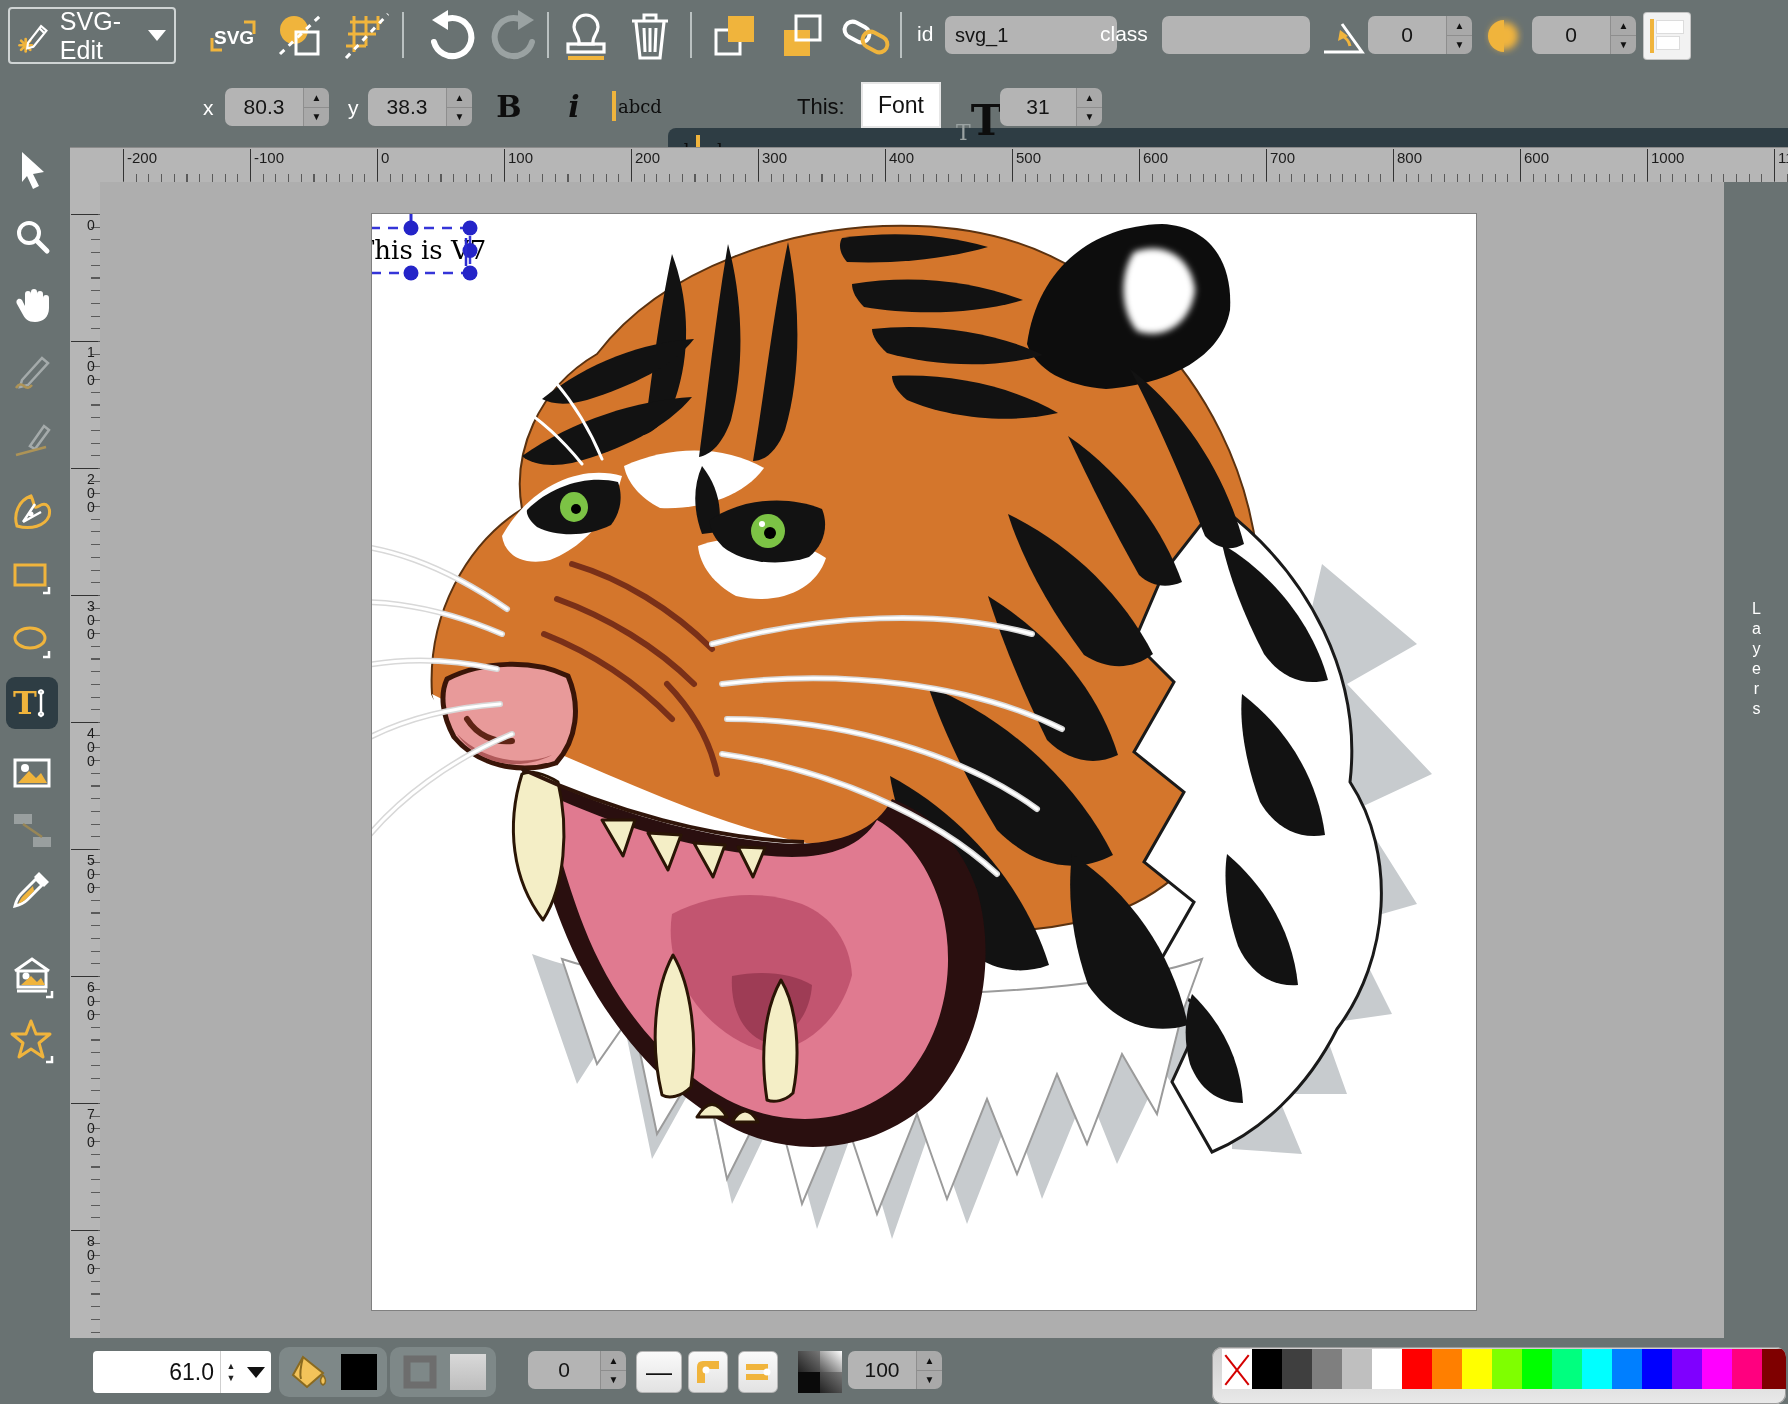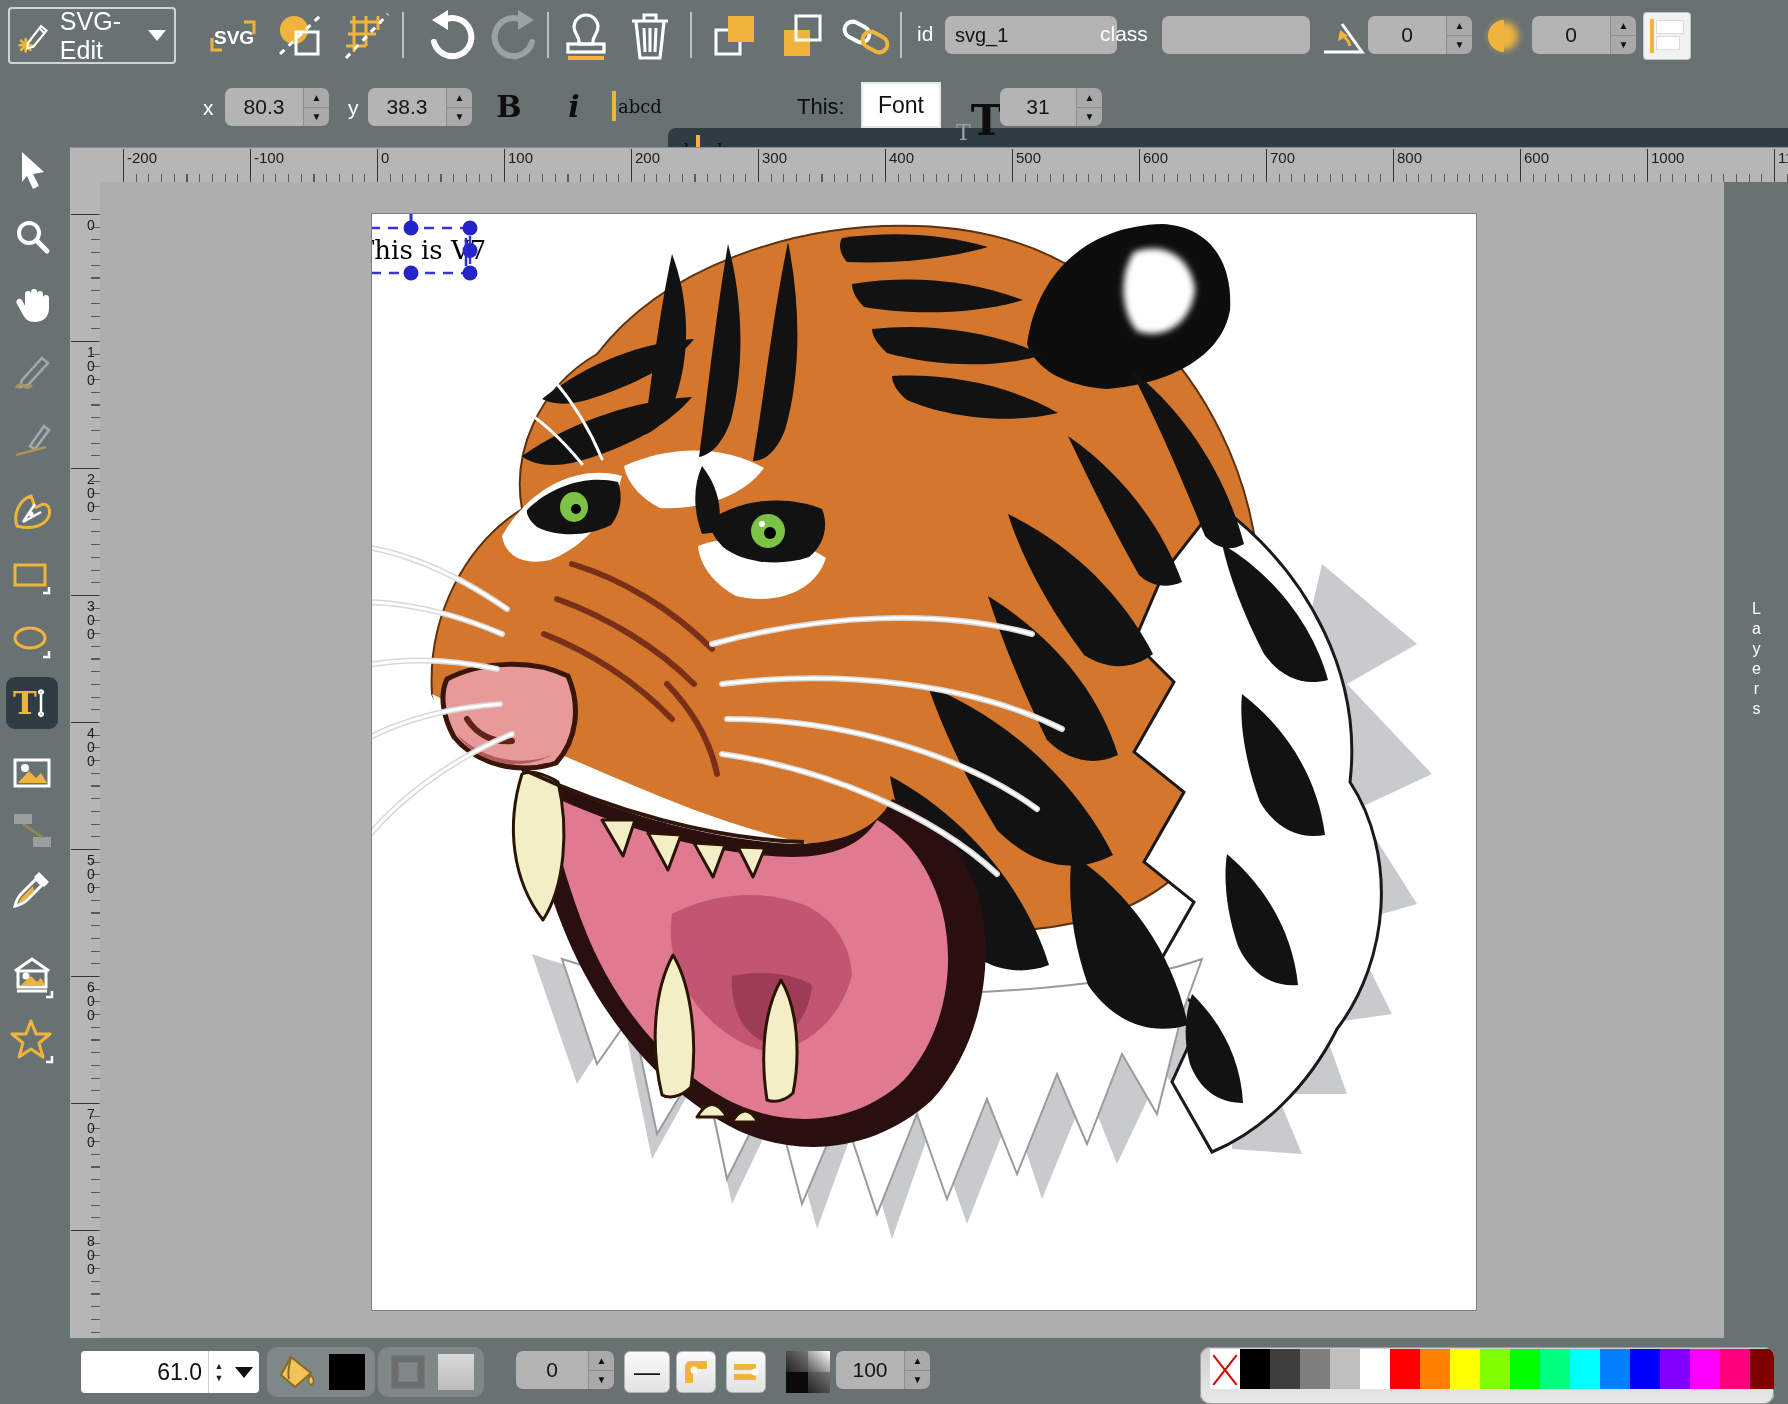--- a/index.html
+++ b/index.html
@@ -45,21 +45,21 @@
   .layers-label{position:absolute;left:50%;transform:translateX(-50%);top:418px;color:#fff;font-size:16px;
                 writing-mode:vertical-rl;text-orientation:upright;letter-spacing:3px;}
   
   .left-toolbar{left:0;top:147px;width:64px;height:1191px;background:#697272;}
   .tool{position:absolute;left:6px;width:52px;height:52px;border-radius:9px;display:flex;align-items:center;justify-content:center;cursor:pointer;}
   .tool.sel{background:#2e3d44;}
   .tool.dim{opacity:.5;}
   
   .canvas-text{left:357px;top:235px;font-family:"DejaVu Serif",serif;font-size:26px;color:#000;line-height:30px;}
   
-  .bottom-bar{left:4px;top:1338px;width:1684px;height:66px;background:#697272;}
+  .bottom-bar{left:16px;top:1338px;width:1684px;height:66px;background:#697272;}
   .zoom-combo{position:absolute;left:77px;top:13px;width:178px;height:42px;background:#fff;border-radius:4px;
               display:flex;align-items:center;color:#111;}
   .btn-white{position:absolute;top:13px;height:42px;background:linear-gradient(#fafafa,#e2e2e2);border:1px solid #b5b5b5;
              border-radius:6px;box-sizing:border-box;display:flex;align-items:center;justify-content:center;cursor:pointer;}
   .group{position:absolute;top:9px;height:50px;background:#7e8888;border-radius:10px;display:flex;align-items:center;gap:10px;padding:0 10px;box-sizing:border-box;}
   .palette{position:absolute;left:1196px;top:9px;width:574px;height:57px;border-radius:10px;overflow:hidden;
            background:linear-gradient(#cfcfcf,#e9e9e9);box-shadow:inset 0 0 0 1px #9b9b9b;display:flex;align-items:flex-start;padding:2px 0 0 10px;box-sizing:border-box;}
   .swatch{width:30px;height:40px;flex:0 0 30px;cursor:pointer;}
   .swatch.none{position:relative;background:#fff;}
   .swatch.none:before,.swatch.none:after{content:"";position:absolute;left:-4px;right:-4px;top:50%;height:2px;background:#d40000;}

